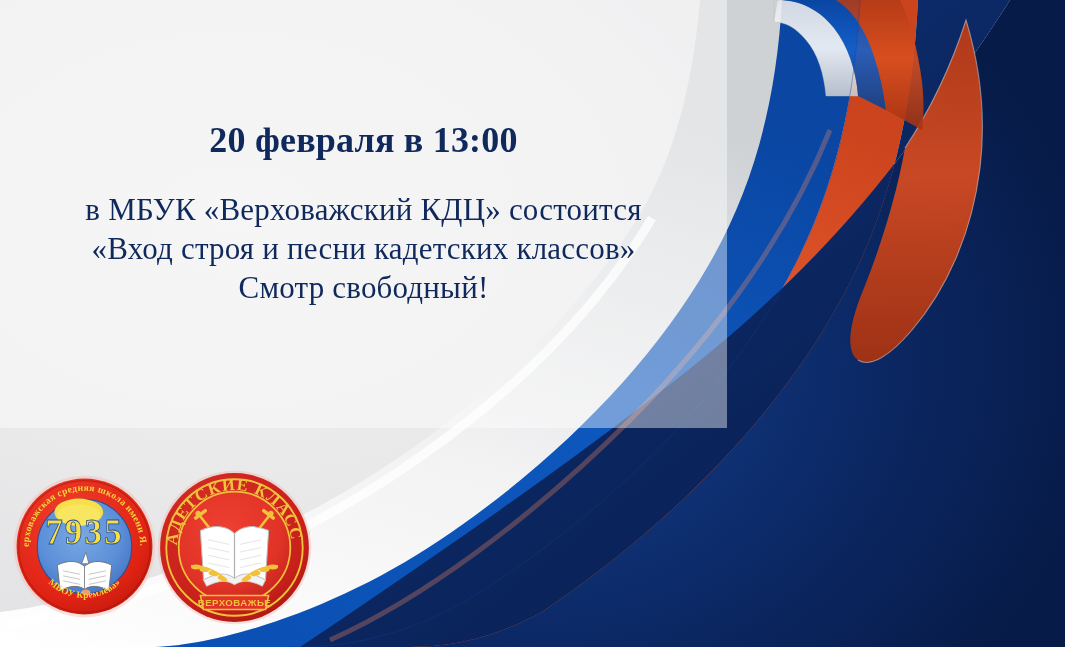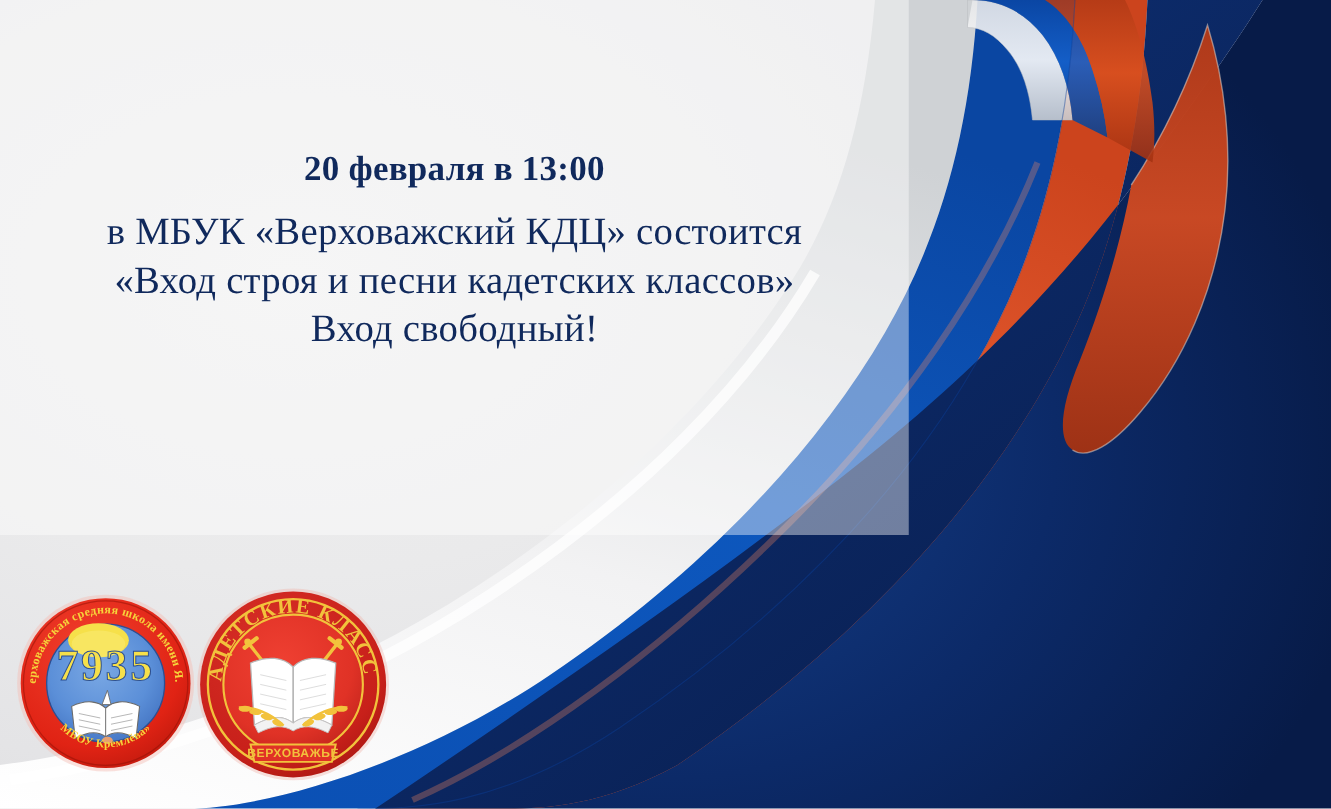--- a/index.html
+++ b/index.html
@@ -42,23 +42,23 @@
     text-align:center;
     color:#10295c;
   }
   .line {
     display:block;
     line-height:1.27;
     letter-spacing:0.2px;
     text-shadow:0 0 1px rgba(255,255,255,0.55);
   }
   .line-1 {
-    font-size:28px;
+    font-size:36px;
     font-weight:bold;
-    margin-bottom:11px;
+    margin-bottom:26px;
   }
   .line-body {
     font-size:31px;
     font-weight:normal;
   }
 
   
   .emblem {
     position:absolute;
     border-radius:50%;
@@ -246,21 +246,21 @@
 
     <path d="M330,640 C 420,600 530,520 630,420 C 720,330 790,230 830,130" fill="none" stroke="#ff8a5e" stroke-width="5" opacity="0.3"></path>
   </svg>
 
   <div id="text-panel"></div>
 
   <div id="text-block">
     <span class="line line-1">20 февраля в 13:00</span>
     <span class="line line-body">в МБУК «Верховажский КДЦ» состоится</span>
     <span class="line line-body">«Вход строя и песни кадетских классов»</span>
-    <span class="line line-body">Вход свободный!</span>
+    <span class="line line-body">Смотр свободный!</span>
   </div>
 
   <div class="emblem" id="emblem-school">
     <svg viewBox="0 0 200 200">
       <defs>
         <path id="schoolArcTop" d="M 22,100 A 78,78 0 0 1 178,100"></path>
         <path id="schoolArcBot" d="M 28,100 A 72,72 0 0 0 172,100"></path>
         <radialGradient id="schoolField" cx="0.45" cy="0.38" r="0.72">
           <stop offset="0%" stop-color="#7aa8e4"></stop>
           <stop offset="60%" stop-color="#5b8fd8"></stop>

